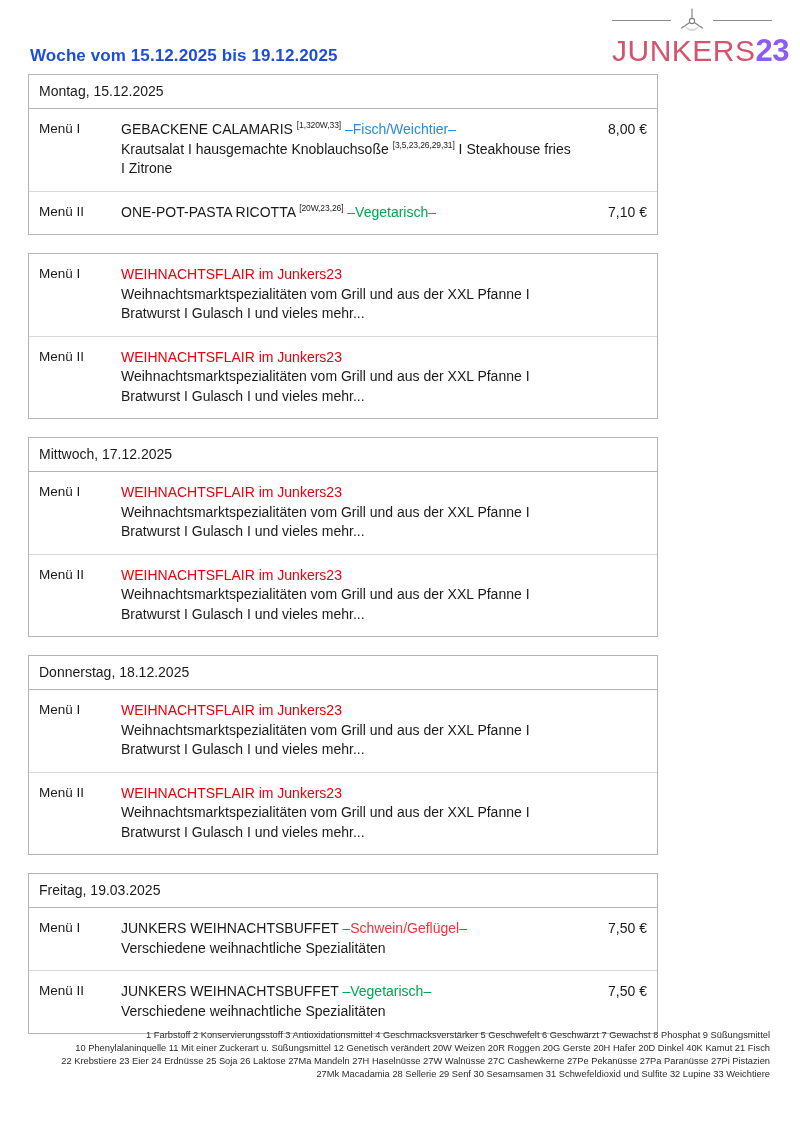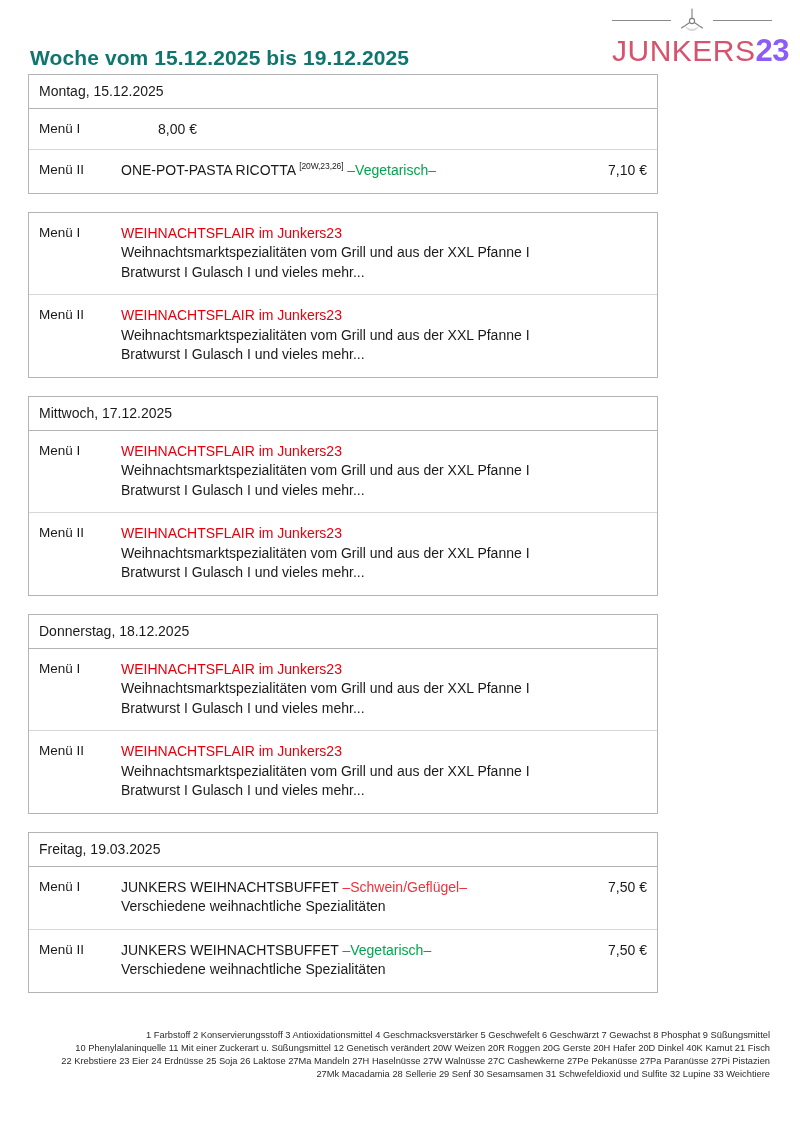--- a/index.html
+++ b/index.html
@@ -51,23 +51,23 @@
     font-size: 31px;
     font-weight: 700;
     color: #8b5cf6;
     letter-spacing: -0.5px;
   }
 
   
   .page-title {
     position: absolute;
     left: 30px; top: 46px;
-    font-size: 21px;
+    font-size: 17px;
     font-weight: bold;
-    color: #0f766e;
+    color: #1d4ed8;
     letter-spacing: 0.1px;
   }
 
   
   .menu-wrap {
     position: absolute;
     left: 28px; top: 74px;
     width: 630px;
   }
   .day-block {
@@ -159,20 +159,21 @@
   </div>
 </div>
 
 <div class="page-title">Woche vom 15.12.2025 bis 19.12.2025</div>
 
 <div class="menu-wrap" id="menu-wrap">
     <div class="day-block">
       <div class="day-header">Montag, 15.12.2025</div>
       <div class="menu-row">
         <div class="col-label">Menü I</div>
+        <div class="col-body"><span><span class="dish-title">GEBACKENE CALAMARIS</span> <sup class="allergen">[1,320W,33]</sup> <span class="tag blue">–Fisch/Weichtier–</span></span><br><span class="desc"><span>Krautsalat I hausgemachte Knoblauchsoße </span><sup class="allergen">[3,5,23,26,29,31]</sup><span> I Steakhouse fries I Zitrone</span></span></div>
         <div class="col-price">8,00 €</div>
       </div>
       <div class="menu-row">
         <div class="col-label">Menü II</div>
         <div class="col-body"><span><span class="dish-title">ONE-POT-PASTA RICOTTA</span> <sup class="allergen">[20W,23,26]</sup> <span class="tag green">–Vegetarisch–</span></span><br></div>
         <div class="col-price">7,10 €</div>
       </div>
     </div>
     <div class="day-block">
       <div class="menu-row">

